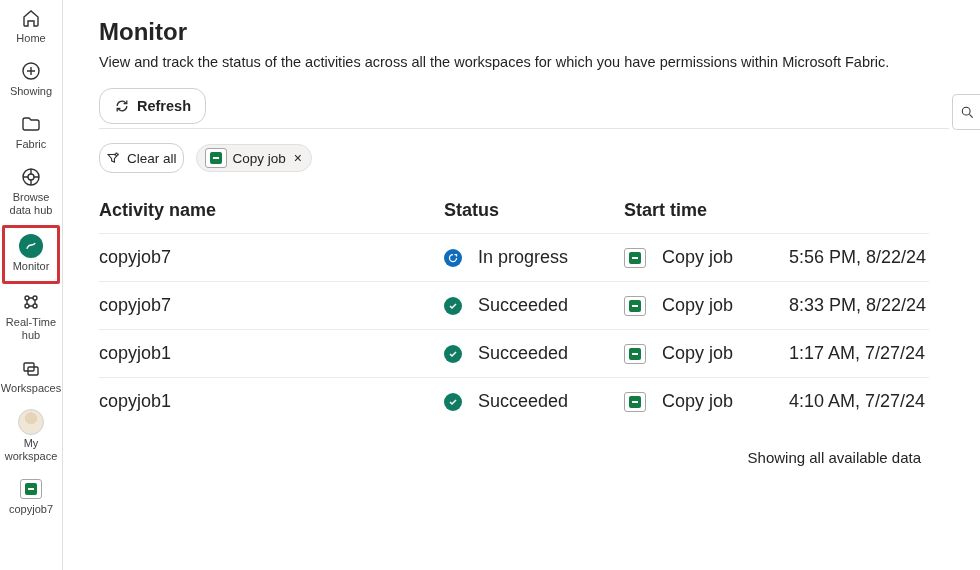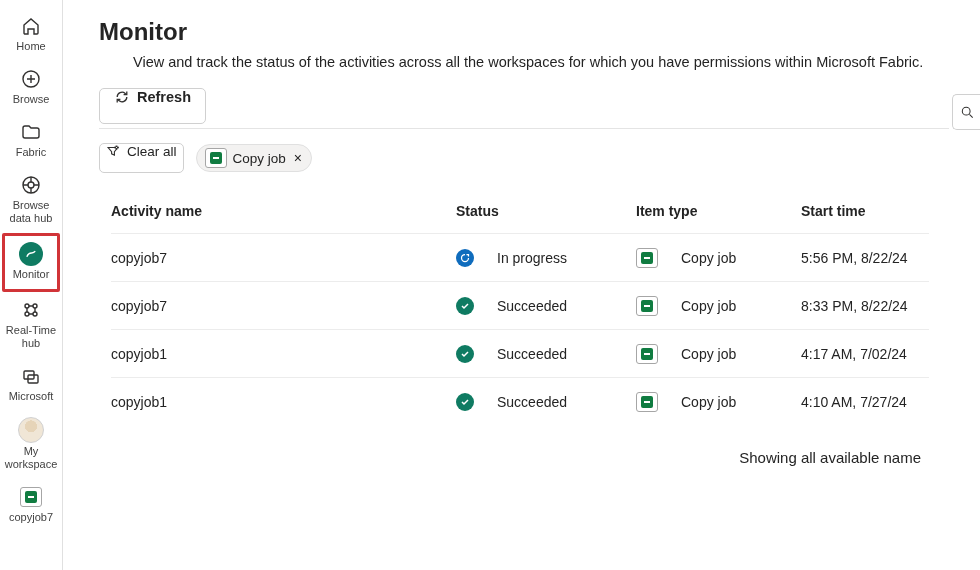--- a/index.html
+++ b/index.html
@@ -8,21 +8,20 @@
 
   
   .sidebar {
     width: 63px;
     height: 570px;
     border-right: 1px solid #e0e0e0;
     background: #fff;
     display: flex;
     flex-direction: column;
     align-items: center;
-    padding-top: 8px;
   }
   .nav-item {
     width: 52px;
     display: flex;
     flex-direction: column;
     align-items: center;
     justify-content: center;
     font-size: 11px;
     line-height: 13px;
     text-align: center;
@@ -59,36 +58,36 @@
   }
   h1 {
     font-size: 24px;
     font-weight: 700;
     margin-bottom: 8px;
   }
   .subtitle {
     font-size: 14.5px;
     color: #242424;
     margin-bottom: 18px;
-    margin-left: 34px;
   }
   .toolbar-row {
     display: flex;
     align-items: center;
     gap: 10px;
     margin-bottom: 8px;
   }
   .btn {
     display: inline-flex;
+    align-items: center;
     gap: 7px;
     height: 36px;
     padding: 0 14px;
     background: #fff;
     border: 1px solid #d0d0d0;
-    border-radius: 5px;
+    border-radius: 13px;
     font-size: 14.5px;
     font-weight: 600;
     color: #242424;
     cursor: pointer;
   }
   .icon-btn {
     position: absolute;
     right: 0;
     top: 94px;
     width: 28px; height: 36px;
@@ -131,26 +130,25 @@
   .table {
     width: 830px;
     display: flex;
     flex-direction: column;
   }
   .thead, .trow {
     display: grid;
     grid-template-columns: 345px 180px 165px 1fr;
     align-items: center;
     height: 44px;
-    font-size: 14px;
-    margin-left: 12px;
+    font-size: 18px;
   }
   .thead { font-weight: 700; border-bottom: 1px solid transparent; }
   .trow { border-top: 1px solid #ececec; height: 48px; }
-  .status-cell, .type-cell { display: flex; align-items: center; gap: 23px; }
+  .status-cell, .type-cell { display: flex; align-items: center; gap: 16px; }
   .status-icon {
     width: 18px; height: 18px; border-radius: 50%;
     display: flex; align-items: center; justify-content: center;
   }
   .status-icon.in-progress { background: #0f6cbd; }
   .status-icon.succeeded   { background: #0f7b62; }
   .status-icon svg { display:block; }
   .type-icon {
     width: 22px; height: 20px;
     background: #fff;
@@ -184,21 +182,21 @@
     </span>
     <span>Home</span>
   </div>
   <div class="nav-item">
     <span class="nav-icon">
       <svg width="20" height="20" viewBox="0 0 20 20" fill="none" stroke="#323130" stroke-width="1.4">
           <circle cx="10" cy="10" r="8"></circle>
           <path d="M10 6v8M6 10h8"></path>
         </svg>
     </span>
-    <span>Browse</span>
+    <span>Showing</span>
   </div>
   <div class="nav-item">
     <span class="nav-icon">
       <svg width="20" height="20" viewBox="0 0 20 20" fill="none" stroke="#323130" stroke-width="1.4">
           <path d="M2 6a2 2 0 0 1 2-2h4l2 2h6a2 2 0 0 1 2 2v6a2 2 0 0 1-2 2H4a2 2 0 0 1-2-2V6z"></path>
         </svg>
     </span>
     <span>Fabric</span>
   </div>
   <div class="nav-item">
@@ -231,21 +229,21 @@
     </span>
     <span>Real-Time hub</span>
   </div>
   <div class="nav-item">
     <span class="nav-icon">
       <svg width="20" height="20" viewBox="0 0 20 20" fill="none" stroke="#323130" stroke-width="1.4">
           <rect x="3" y="5" width="10" height="8" rx="1"></rect>
           <rect x="7" y="9" width="10" height="8" rx="1"></rect>
         </svg>
     </span>
-    <span>Microsoft</span>
+    <span>Workspaces</span>
   </div>
   <div class="nav-item">
     <span class="nav-avatar"></span>
     <span>My workspace</span>
   </div>
   <div class="nav-item">
     <span class="nav-icon">
       <span class="type-icon">
           <span class="type-badge"></span>
         </span>
@@ -292,21 +290,20 @@
         </span>
       <span>Copy job</span>
       <span class="x">×</span>
     </span>
   </div>
 
   <div class="table">
     <div class="thead">
       <div>Activity name</div>
       <div>Status</div>
-      <div>Item type</div>
       <div>Start time</div>
     </div>
     <div id="table-body">
         <div class="trow">
           <div>copyjob7</div>
           <div class="status-cell">
             <span class="status-icon in-progress">
               <svg width="10" height="10" viewBox="0 0 20 20" fill="none" stroke="#fff" stroke-width="2.5">
                 <path d="M10 3a7 7 0 1 0 7 7"></path>
                 <path d="M13 3l4 0 0 4" fill="none"></path>
@@ -349,21 +346,21 @@
               </svg>
             </span>
             <span>Succeeded</span>
           </div>
           <div class="type-cell">
             <span class="type-icon">
               <span class="type-badge"></span>
             </span>
             <span>Copy job</span>
           </div>
-          <div>4:17 AM, 7/02/24</div>
+          <div>1:17 AM, 7/27/24</div>
         </div>
         <div class="trow">
           <div>copyjob1</div>
           <div class="status-cell">
             <span class="status-icon succeeded">
               <svg width="10" height="10" viewBox="0 0 20 20" fill="none" stroke="#fff" stroke-width="3">
                 <path d="M4 10l4 4 8-8"></path>
               </svg>
             </span>
             <span>Succeeded</span>
@@ -372,14 +369,14 @@
             <span class="type-icon">
               <span class="type-badge"></span>
             </span>
             <span>Copy job</span>
           </div>
           <div>4:10 AM, 7/27/24</div>
         </div>
       </div>
   </div>
 
-  <div class="footer-note">Showing all available name</div>
+  <div class="footer-note">Showing all available data</div>
 </main>
 
 </body></html>

